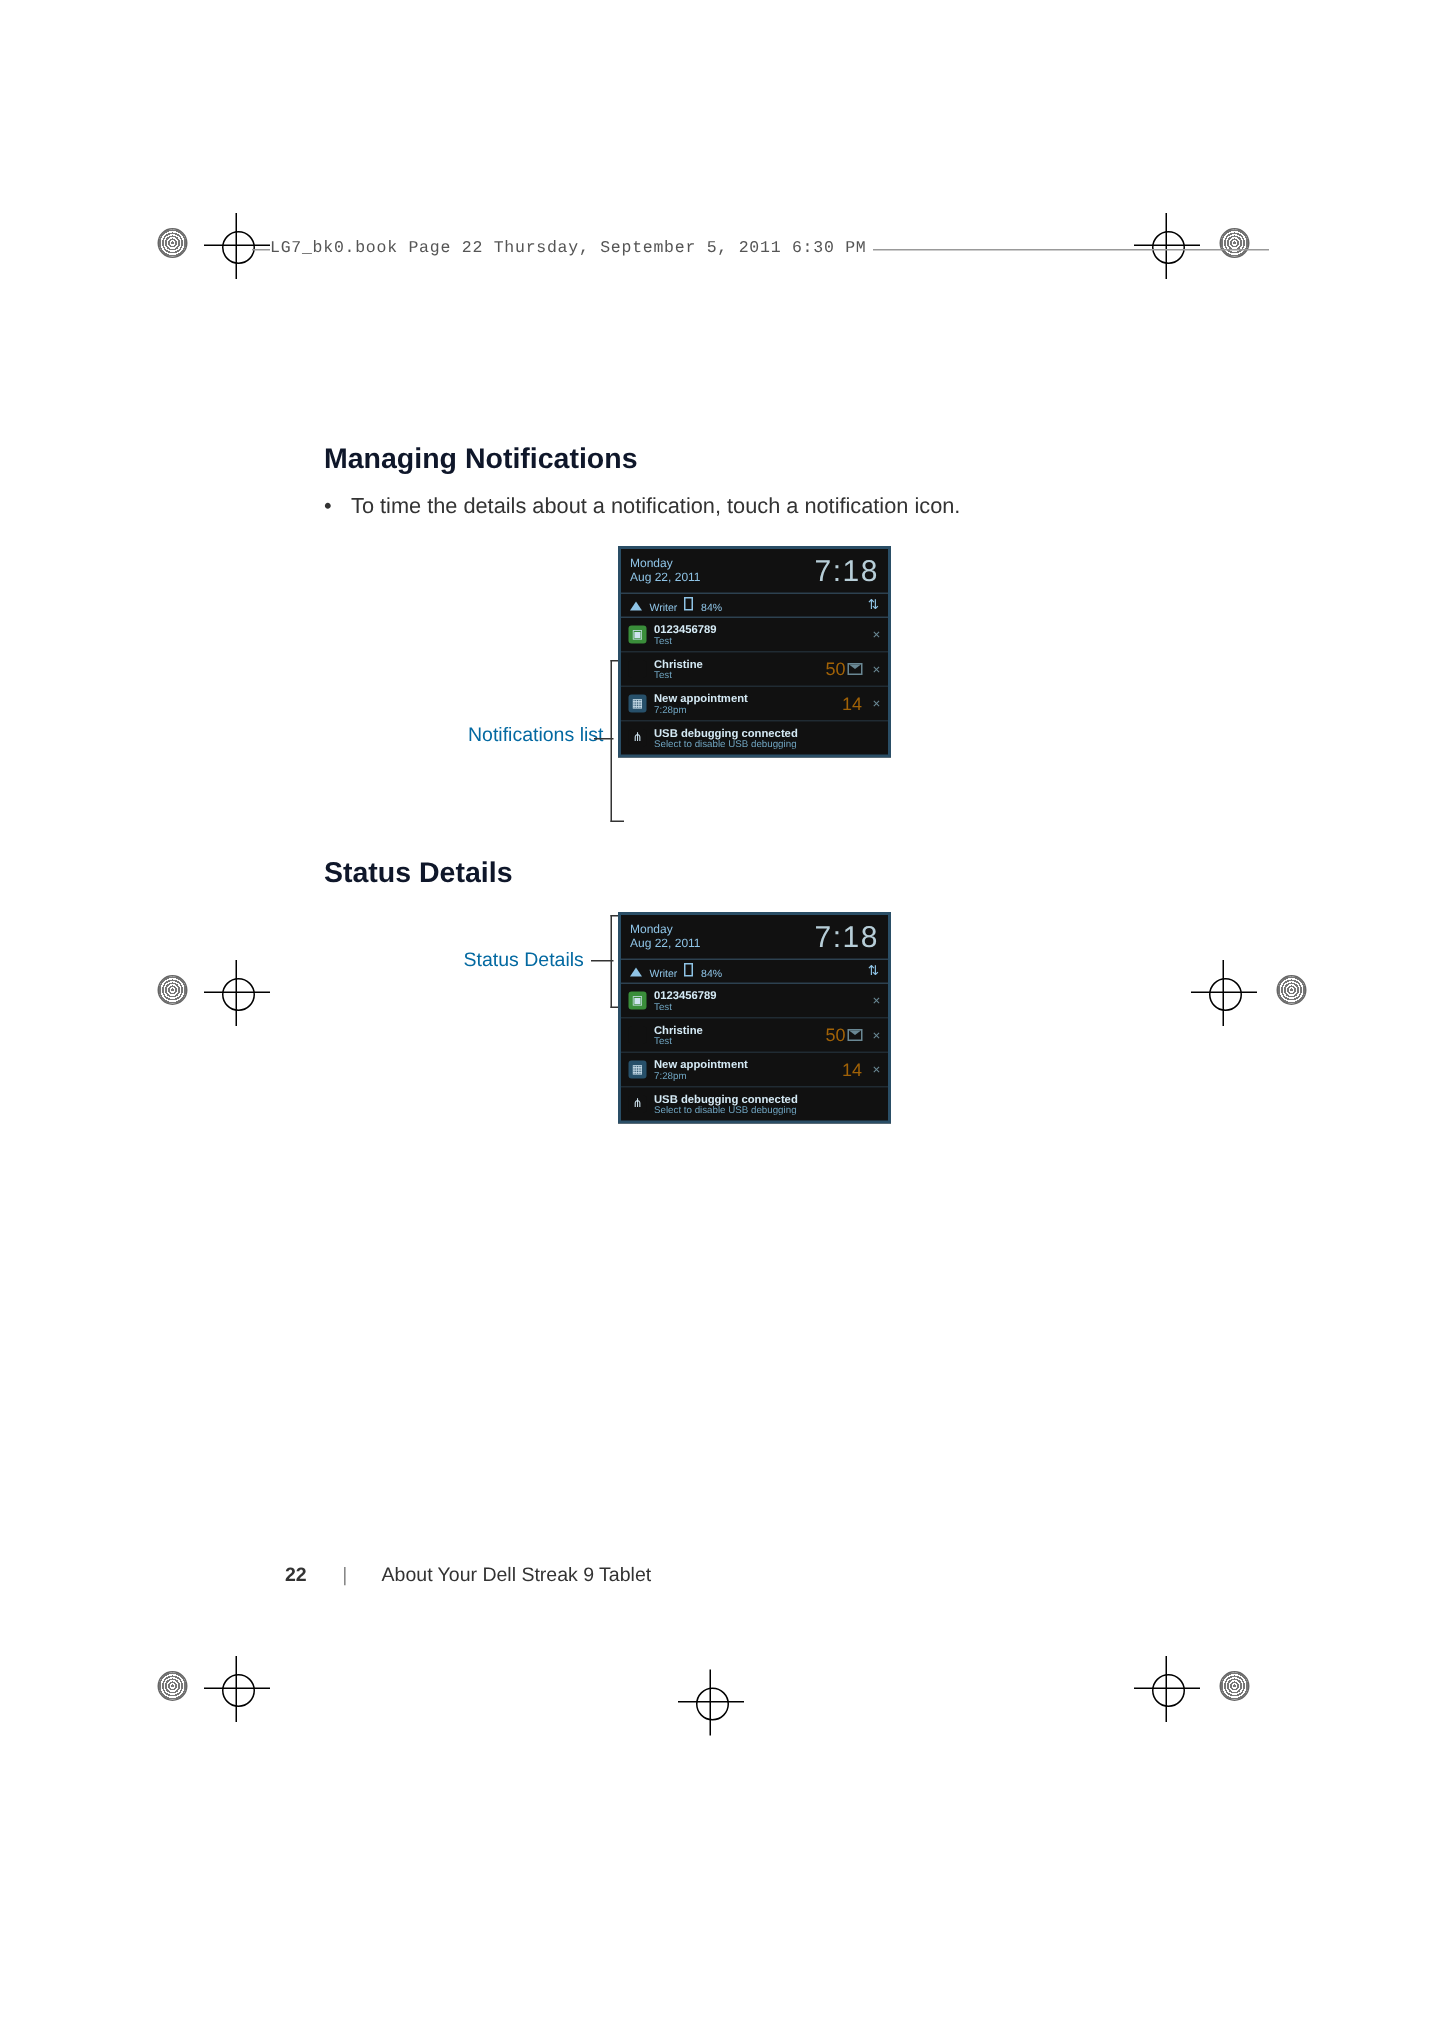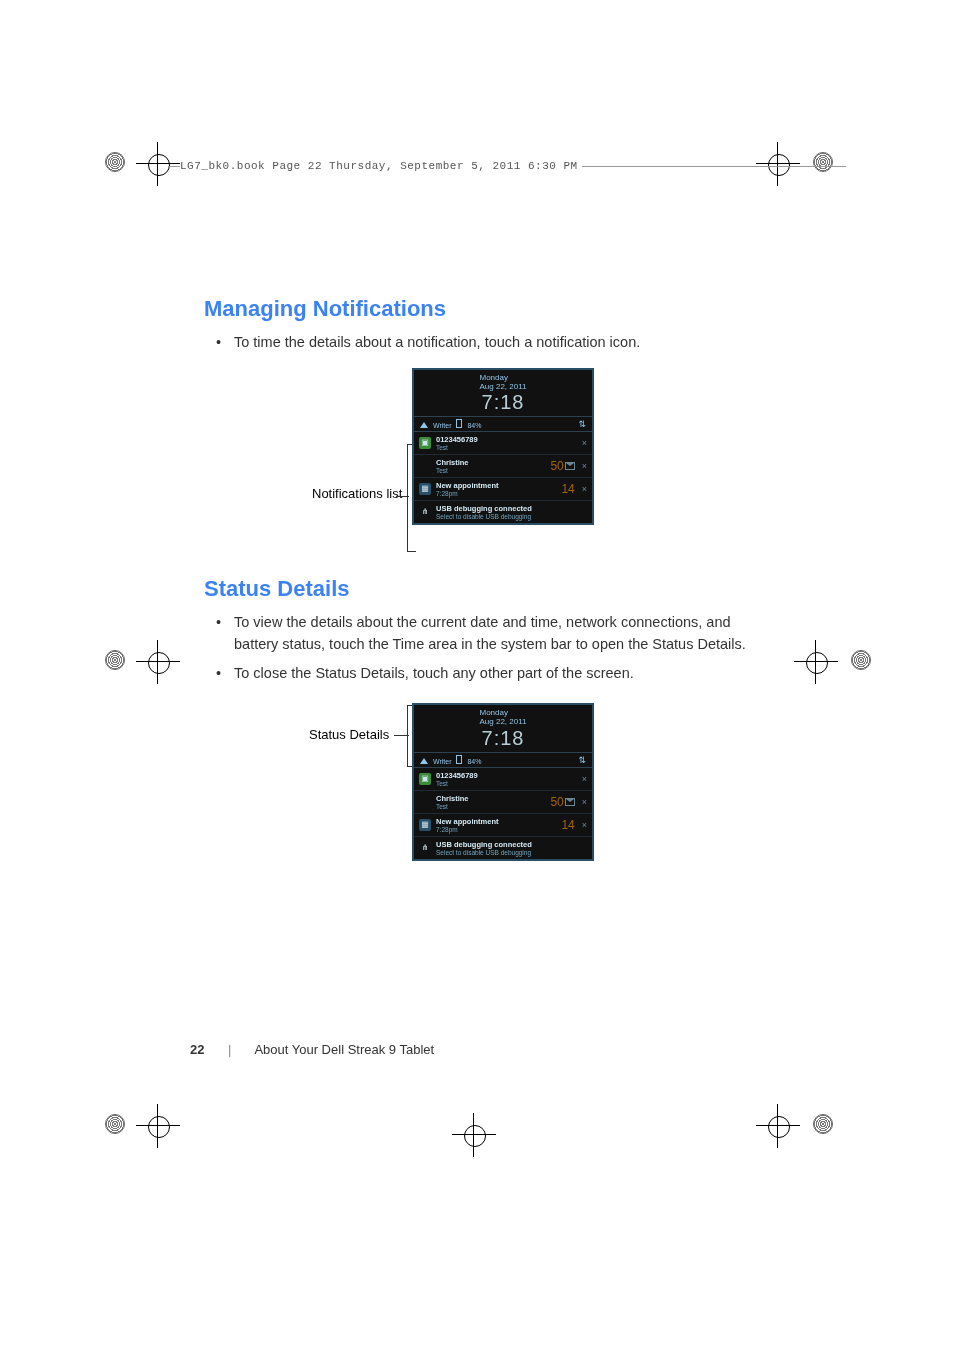--- a/index.html
+++ b/index.html
@@ -39,48 +39,48 @@
     color: #555;
     letter-spacing: 0.5px;
   }
 
   .content {
     position: absolute;
     left: 204px;
     top: 296px;
     width: 560px;
   }
-  h2 { font-size: 22px; font-weight: 600; margin: 0 0 10px 0; color:#3b82f6; }
+  h2 { font-size: 19px; font-weight: 600; margin: 0 0 10px 12px; color:#0f172a; }
   ul.b { list-style: none; margin: 0 0 14px 0; padding: 0 0 0 30px; }
   ul.b li { position: relative; margin-bottom: 8px; font-size: 14.5px; line-height: 1.5; color:#333;}
   ul.b li::before { content: "•"; position: absolute; left: -18px; top: 0; }
   .inline-x {
     display: inline-block; width: 16px; height: 16px; background:#2b566e;
     color:#cfe; font-size:11px; line-height:16px; text-align:center;
     margin: 0 2px; vertical-align: -2px; border-radius:1px;
   }
 
   .panel-wrap { position: relative; margin: 6px 0 20px 0; height: 188px; }
   .panel-wrap2 { position: relative; margin: 6px 0 0 0; height: 200px; }
   .callout {
-    position: absolute; font-size: 13px; color:#000000;
+    position: absolute; font-size: 13px; color:#0369a1;
   }
   .callout-bracket {
     position:absolute; border:1px solid #333; border-right:none;
     width:8px;
   }
   .callout-hline { position:absolute; height:1px; background:#333; }
 
   .panel {
     position: absolute; left: 208px; top: 0;
     width: 178px; background:#111; color:#cfe3ef;
     font-size: 8px;
     border: 2px solid #2a4e66;
   }
-  .p-top { display:flex; justify-content:space-between; align-items:center; padding:4px 6px 2px 6px;flex-direction:column; }
+  .p-top { display:flex; justify-content:space-between; align-items:center; padding:4px 6px 2px 6px; }
   .p-day { font-size:8px; color:#8fc4e6; line-height:1.1; }
   .p-time { font-family: "Segoe UI", Arial, sans-serif; font-size:20px; color:#b7ced8; letter-spacing:1px; }
   .p-stat { display:flex; align-items:center; justify-content:space-between; border-top:1px solid #2d4150; border-bottom:1px solid #2d4150; padding:2px 6px; font-size:7px; color:#8fc4e6;}
   .wifi-i { display:inline-block; width:0;height:0;border-left:4px solid transparent;border-right:4px solid transparent;border-bottom:6px solid #8fc4e6; margin-right:3px;}
   .batt-i { display:inline-block; width:4px;height:7px;border:1px solid #8fc4e6; margin:0 3px; position:relative;}
   .slider-i { font-size:9px; color:#8fc4e6;}
   .n-row { display:flex; align-items:center; padding:3px 5px; border-bottom:1px solid #202b33; gap:5px;}
   .n-row:last-child{border-bottom:none;}
   .n-ico { width:12px;height:12px; flex:0 0 12px; border-radius:2px; font-size:8px; text-align:center; line-height:12px;}
   .n-body { flex:1; }
@@ -217,24 +217,20 @@
               <div class="n-sub">Select to disable USB debugging</div>
             </div>
             <div class="n-badge"></div>
             <div class="n-x"></div>
           </div>
         </div>
     </div>
   </div>
 
   <h2>Status Details</h2>
-  <ul class="b">
-    <li>To view the details about the current date and time, network connections, and battery status, touch the Time area in the system bar to open the Status Details.</li>
-    <li>To close the Status Details, touch any other part of the screen.</li>
-  </ul>
 
   <div class="panel-wrap2">
     <div class="callout" style="left:105px; top:28px;">
       <span>Status Details</span>
     </div>
     <div class="callout-hline" style="left:190px; top:36px; width:15px;"></div>
     <div class="callout-bracket" style="left:203px; top:6px; height:60px;"></div>
 
     <div class="panel" style="top:4px;">
       <div class="p-top">

